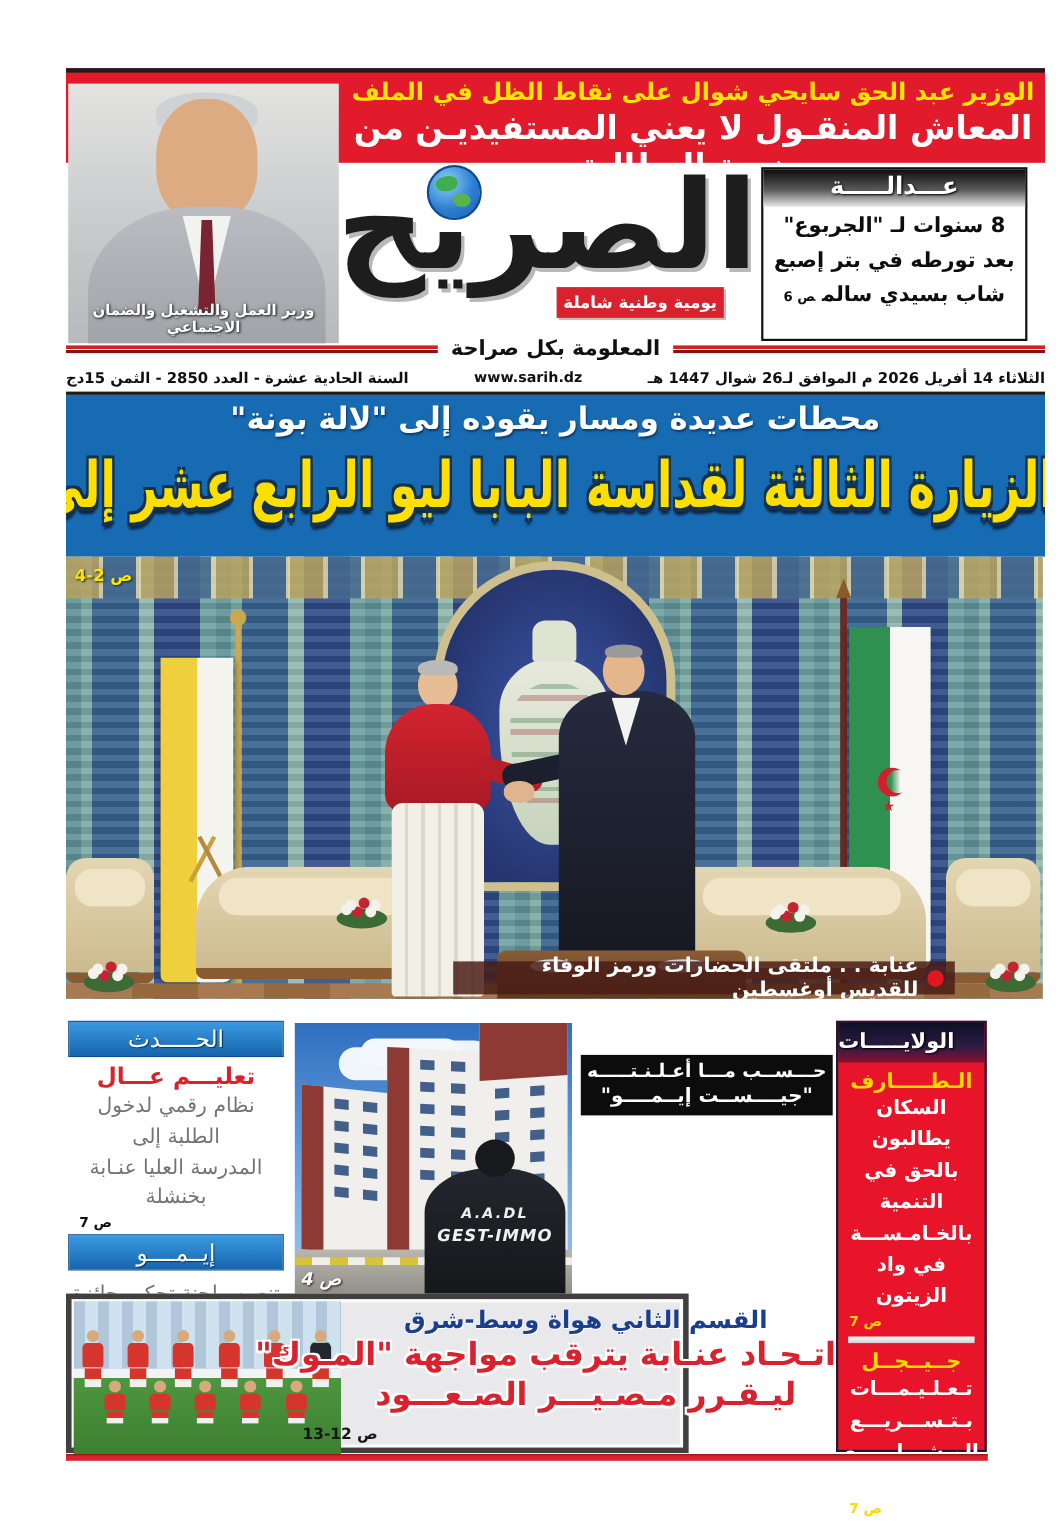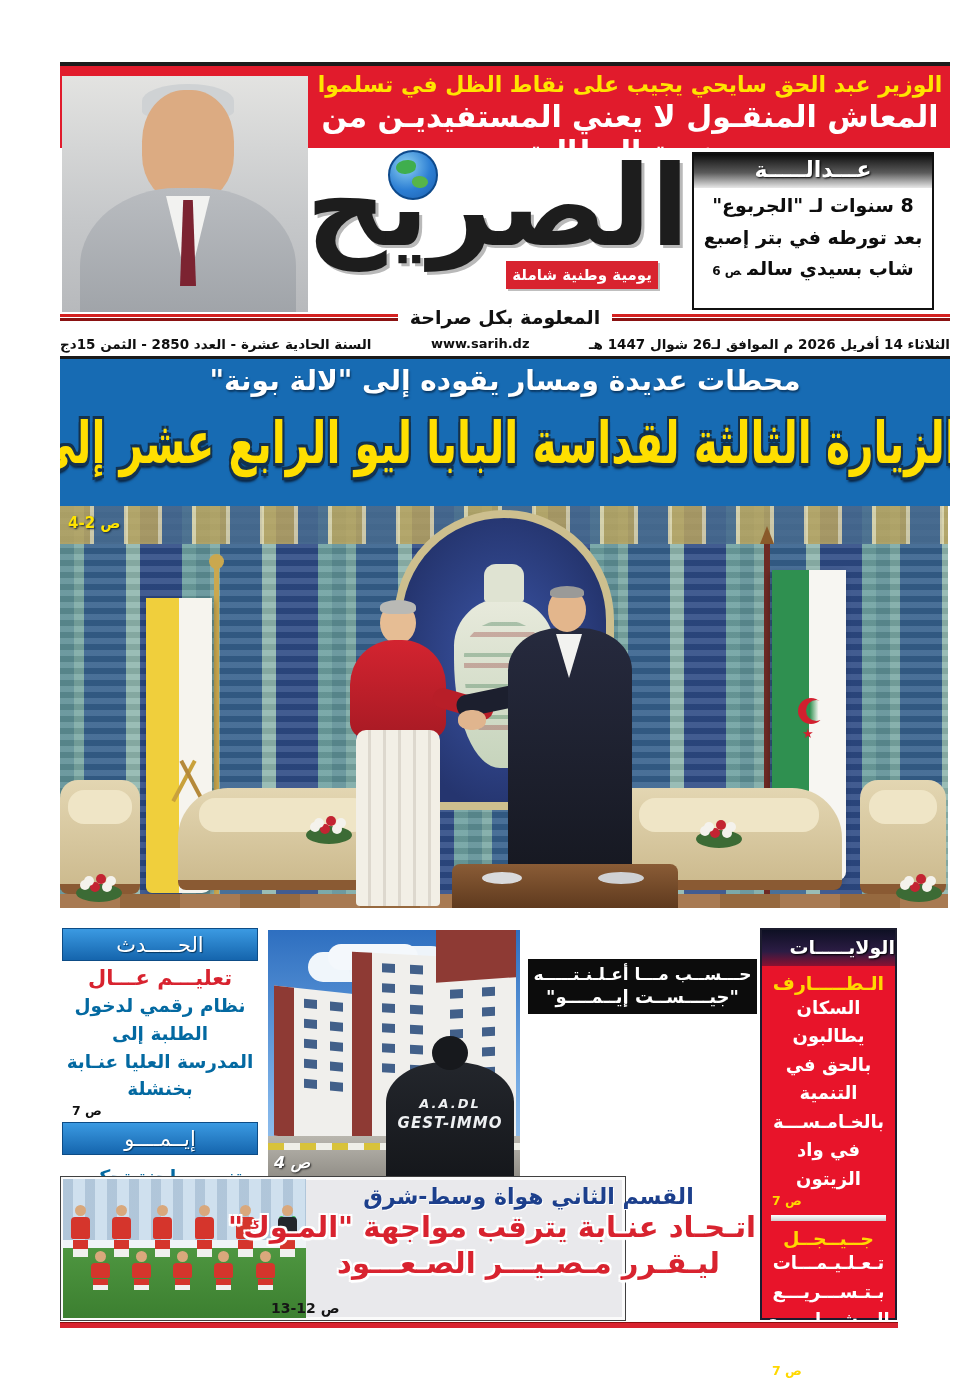--- a/index.html
+++ b/index.html
@@ -153,21 +153,21 @@
                  color:#fff;font-size:18.5px;font-weight:bold;display:flex;align-items:center;
                  padding:0 10px;box-sizing:border-box;}
   .red-dot{width:15px;height:15px;border-radius:50%;background:#e3161f;margin-left:8px;flex:none;}
 
   
   .event-col{left:62px;top:928px;width:196px;}
   .col-head{height:33px;background:linear-gradient(#3b9ae2,#1565ad);color:#fff;font-size:21px;
             font-weight:normal;text-align:center;line-height:33px;text-shadow:1px 1px 1px #06365f;
             border:1px solid #0d4c86;box-sizing:border-box;}
   .event-kicker{color:#d8232f;font-size:21px;font-weight:bold;text-align:center;margin-top:5px;}
-  .event-text{font-size:18.5px;font-weight:bold;color:#0369a1;text-align:center;line-height:1.5;margin-top:2px;}
+  .event-text{font-size:18.5px;font-weight:normal;color:#737373;text-align:center;line-height:1.5;margin-top:2px;}
   .pref-small{font-size:12.5px;font-weight:bold;color:#101010;text-align:left;padding-left:10px;}
 
   
   .adl-photo{left:268px;top:930px;width:252px;height:250px;overflow:hidden;
              background:linear-gradient(180deg,#2e6fc0,#7fb3e8 70%,#9fc6ee);font-style:italic;}
   .cloud{position:absolute;left:60px;top:14px;width:90px;height:26px;background:#f4f8fc;border-radius:20px;
          box-shadow:26px 8px 0 6px #eef4fa,-18px 10px 0 2px #f0f6fb;}
   .bldg{position:absolute;bottom:40px;background:#f0efec;}
   .bldg .stripe{position:absolute;top:0;width:20px;height:100%;background:#8e3a34;}
   .b1{left:6px;width:84px;height:150px;transform:skewY(6deg);}
@@ -192,28 +192,28 @@
   .adl-text{left:528px;top:928px;width:229px;margin-top:31px;}
   .adl-src{background:#0c0c0c;color:#fff;text-align:center;padding:5px 2px 7px;}
   .adl-src .s1{font-size:17px;font-weight:bold;letter-spacing:1px;}
   .adl-src .s2{font-size:18px;font-weight:bold;margin-top:2px;}
   .adl-headline{font-size:23px;font-weight:bold;color:#0d0d0d;text-align:center;line-height:1.98;margin-top:2px;}
 
   
   .wilayas{left:760px;top:928px;width:137px;height:392px;background:#e8142a;border:2px solid #1c1c2e;
            box-sizing:border-box;}
   .wil-head{height:36px;background:linear-gradient(180deg,#0e1024,#2c1c44 60%,#8c1030);color:#fff;
-            font-size:19px;font-weight:bold;text-align:right;line-height:34px;text-shadow:1px 1px 2px #000;}
+            font-size:19px;font-weight:bold;text-align:left;line-height:34px;text-shadow:1px 1px 2px #000;}
   .wil-city{color:#ffd800;font-size:19px;font-weight:bold;text-align:center;margin-top:6px;}
   .wil-line{color:#fff;font-size:18px;font-weight:bold;text-align:center;line-height:1.58;}
   .wil-pref{color:#ffd800;font-size:12.5px;font-weight:bold;text-align:left;padding:0 10px;}
   .wil-div{width:86%;height:6px;margin:7px auto 2px;background:linear-gradient(#ffffff,#cfcfcf);}
 
   
-  .sports{left:60px;top:1176px;width:566px;height:145px;background:#e9e9ec;border:1px solid #404040;
+  .sports{left:60px;top:1176px;width:566px;height:145px;background:#e9e9ec;border:5px solid #404040;
           box-shadow:inset 0 0 0 3px #fbfbfb;box-sizing:border-box;}
   .team{position:absolute;left:2px;top:2px;width:243px;height:139px;overflow:hidden;
         background:linear-gradient(180deg,#cfe0ee 0 44%,#f0f4f7 44% 50%,#4e9640 50%,#3c7f30);}
   .team::before{content:"";position:absolute;left:0;top:0;width:100%;height:44%;
         background:repeating-linear-gradient(90deg,rgba(120,150,180,.35) 0 10px,transparent 10px 22px);}
   .trow{position:absolute;display:flex;justify-content:space-between;}
   .trow.back{left:6px;right:8px;top:26px;}
   .trow.front{left:26px;right:30px;top:72px;}
   .pl{width:22px;display:flex;flex-direction:column;align-items:center;}
   .pl .ph{width:11px;height:11px;border-radius:50%;background:#d9a87c;}
@@ -228,31 +228,32 @@
   .sp-pref{position:absolute;left:210px;bottom:4px;color:#161616;font-size:14px;font-weight:bold;}
 
   .bottom-rule{left:60px;top:1322px;width:838px;height:5px;background:#d8232f;border-top:1px solid #8e0f0f;}
 </style>
 </head>
 <body>
 
 <div class="page">
 
   <div class="abs top-banner">
-    <div class="top-kicker">الوزير عبد الحق سايحي يجيب على نقاط الظل في تسلموا</div>
+    <div class="top-kicker">الوزير عبد الحق سايحي شوال على نقاط الظل في الملف</div>
     <div class="top-headline">المعاش المنقـول لا يعني المستفيديـن من منحـة البطالـة</div>
     <div class="top-pref">ص3</div>
   </div>
 
   <div class="abs minister">
     <div class="m-hair"></div>
     <div class="m-head"></div>
     <div class="m-suit"></div>
     <div class="m-shirt"></div>
     <div class="m-tie"></div>
+    <div class="m-caption">وزير العمل والتشغيل والضمان الاجتماعي</div>
   </div>
 
   <div class="abs logo-title">الصريح</div>
   <div class="abs globe"></div>
   <div class="abs logo-badge">يومية وطنية شاملة</div>
   <div class="abs tagline-row">
     <div class="tag-bar"></div>
     <div class="tagline">المعلومة بكل صراحة</div>
     <div class="tag-bar"></div>
   </div>
@@ -307,20 +308,24 @@
     <div class="abs sofa r"></div>
     <div class="abs sofa fr"></div>
     <div class="abs sofa fl"></div>
     <div class="abs table-c"></div>
     <div class="abs floor"></div>
     <div class="abs flowers fw1"></div>
     <div class="abs flowers fw2"></div>
     <div class="abs flowers fw3"></div>
     <div class="abs flowers fw4"></div>
     <div class="abs scene-pref">ص 2-4</div>
+    <div class="abs scene-caption">
+      <span class="red-dot"></span>
+      <span>عنابة . . ملتقى الحضارات ورمز الوفاء للقديس أوغسطين</span>
+    </div>
   </div>
 
   <div class="abs event-col">
     <div class="col-head">الحـــــدث</div>
     <div class="event-kicker">تعليـــم عـــال</div>
     <div class="event-text">
       <div>نظام رقمي لدخول الطلبة إلى</div>
       <div>المدرسة العليا عنـابة بخنشلة</div>
     </div>
     <div class="pref-small">ص 7</div>

